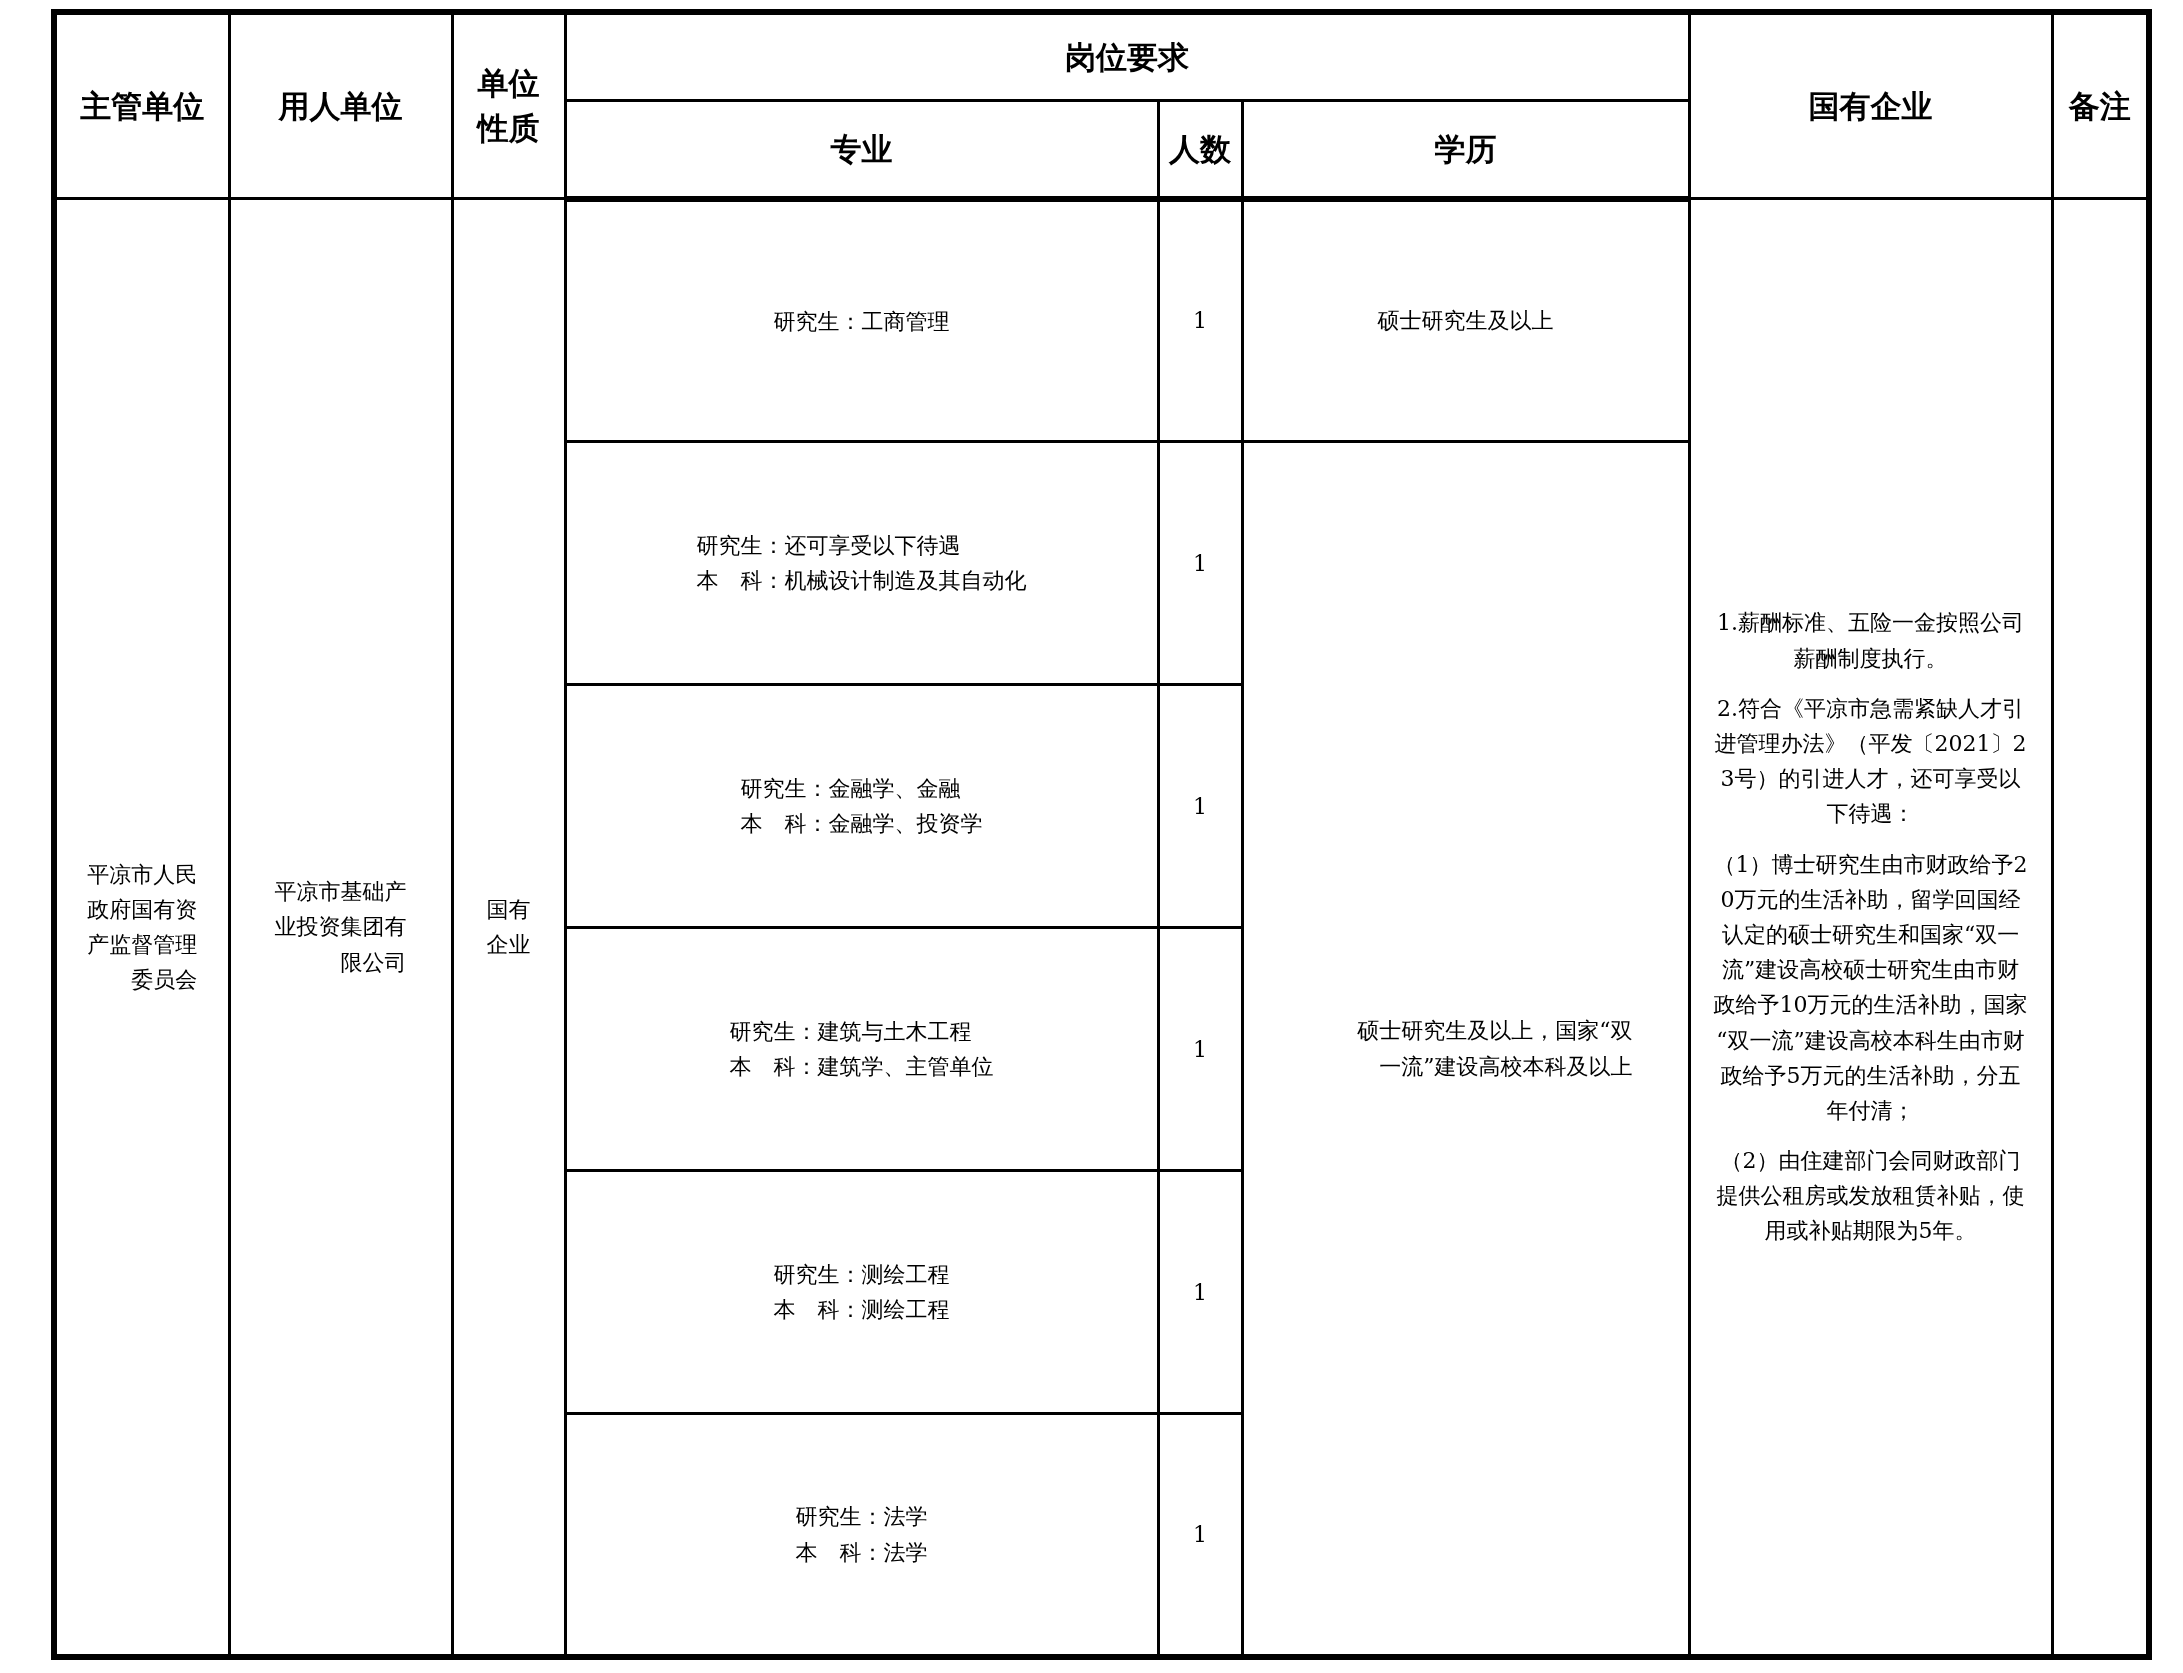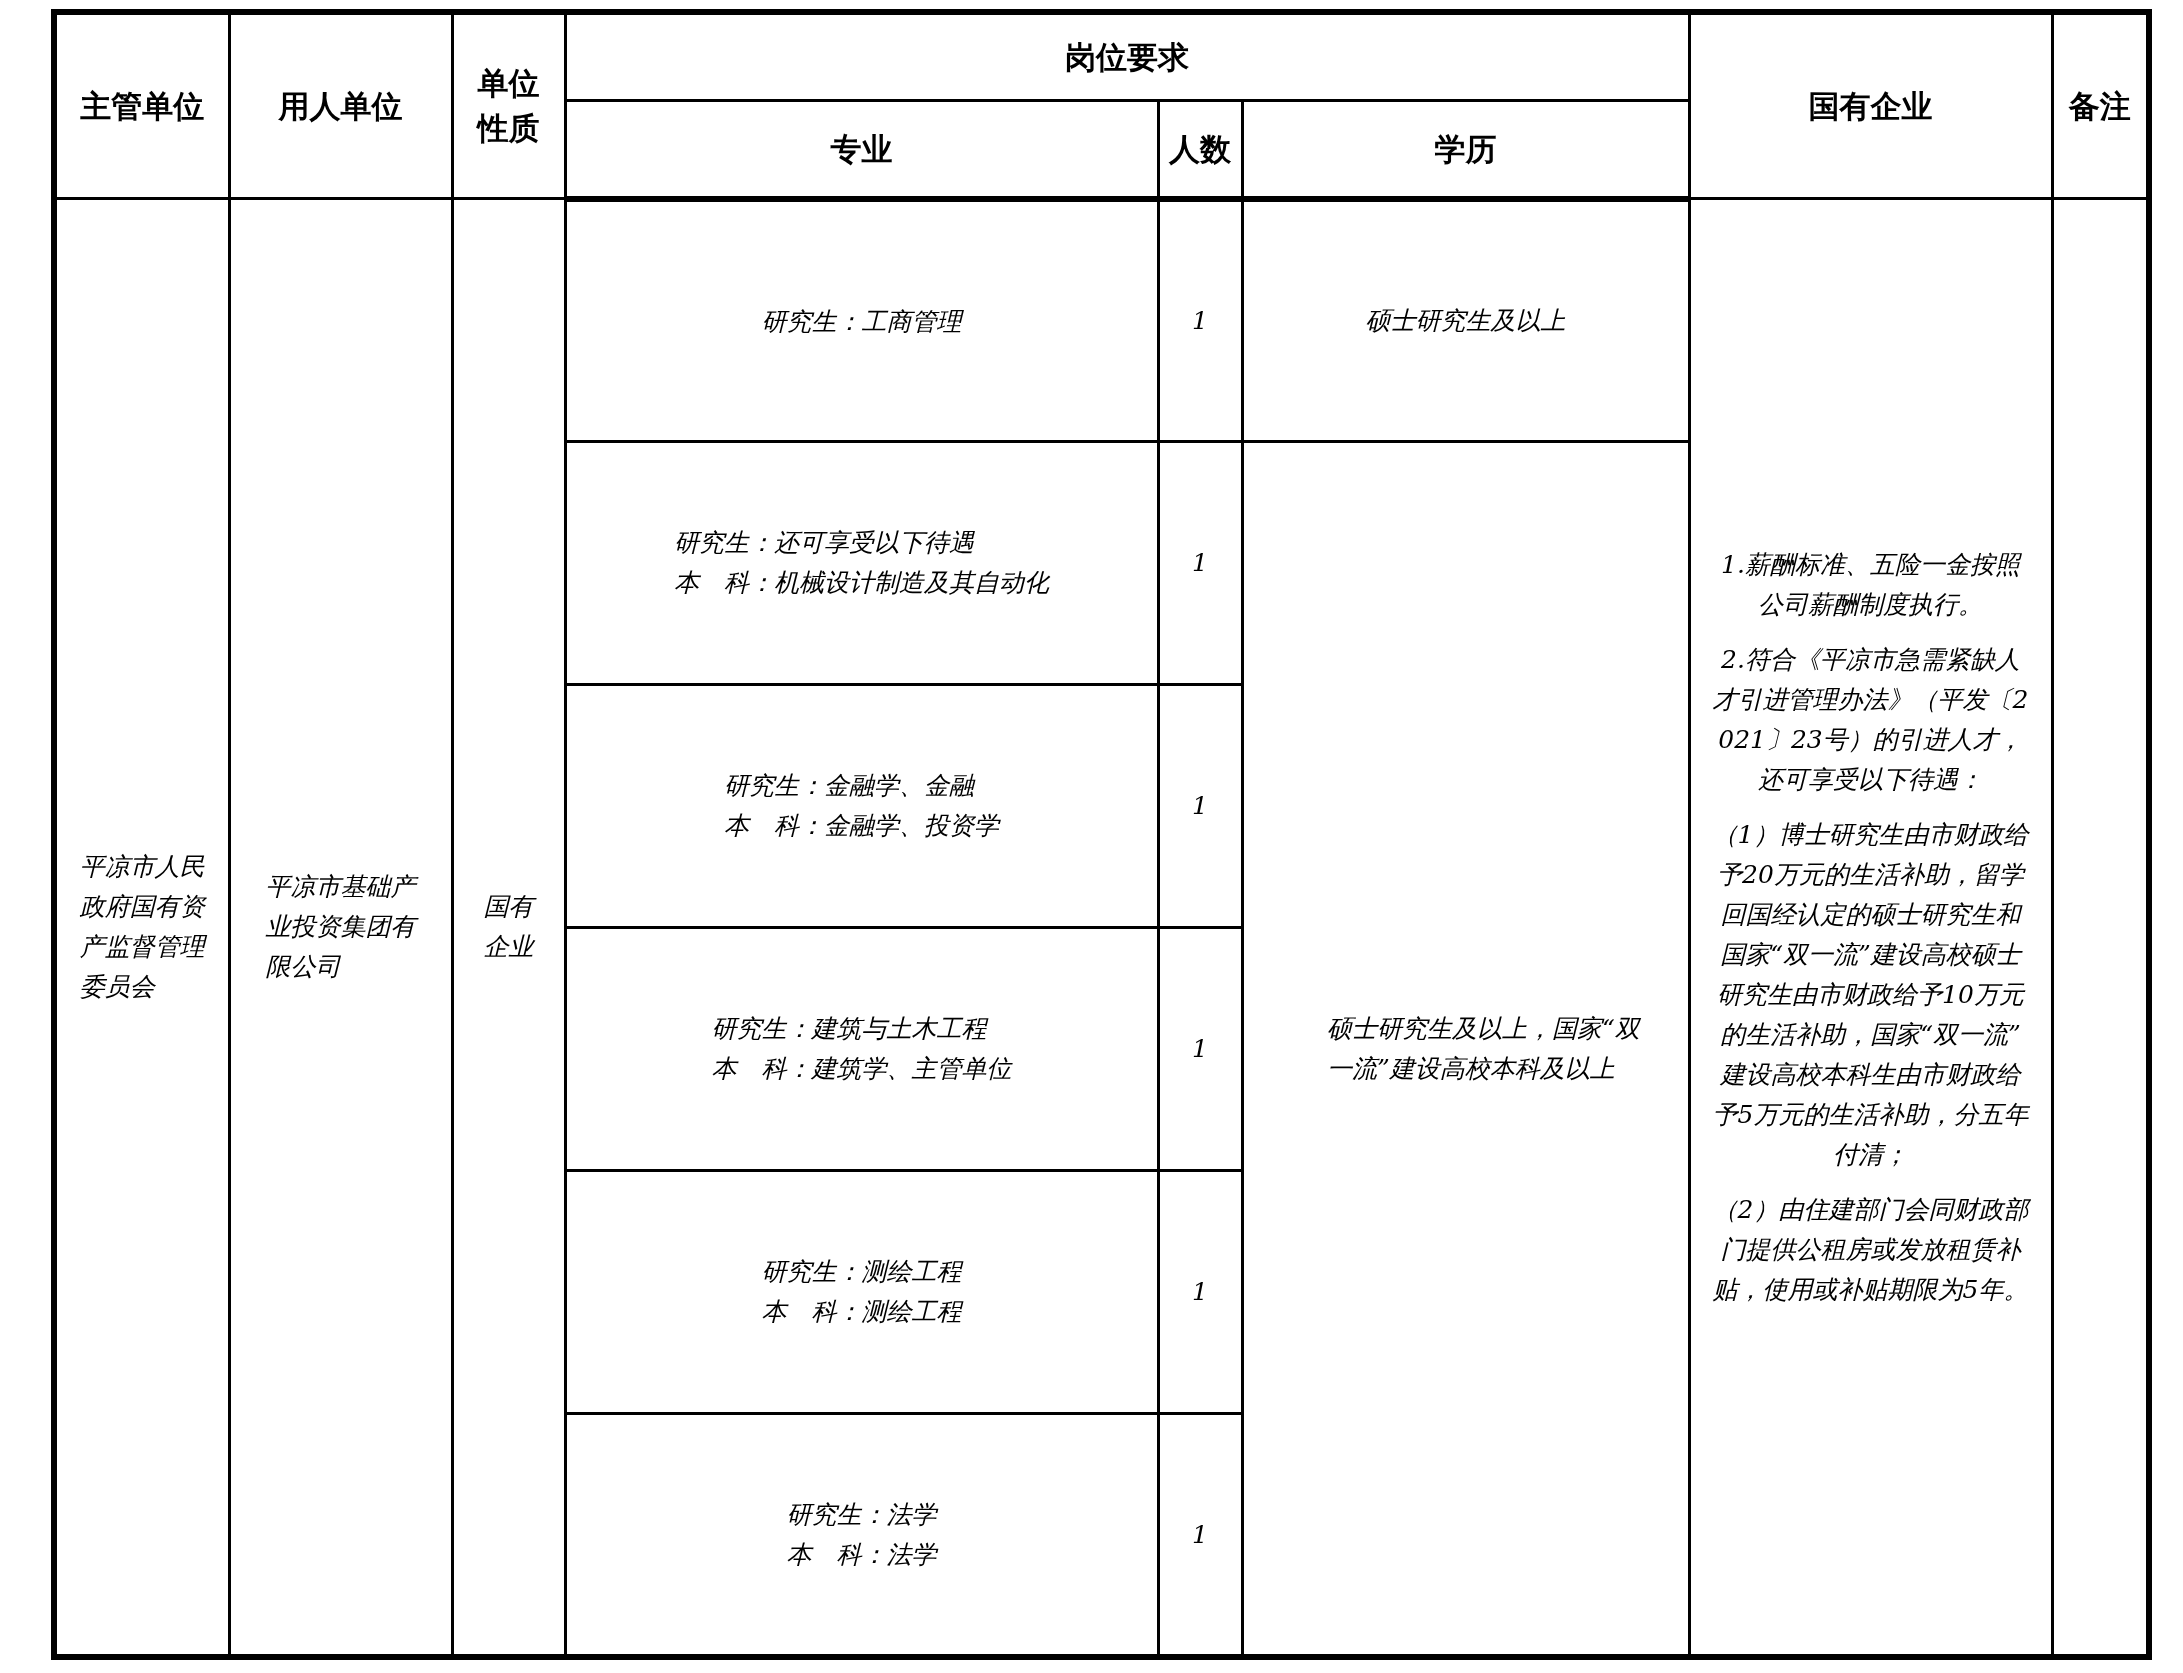--- a/index.html
+++ b/index.html
@@ -39,28 +39,27 @@
   
   table.recruit th {
     font-family: "DejaVu Sans", sans-serif;
     font-weight: bold;
     font-size: 31px;
     line-height: 1.45;
   }
   tr.hrow2 th, th.hdr-span { border-bottom-width: 6px; }
   
   table.recruit td {
-    font-size: 25px;
+    font-size: 22px;
     line-height: 1.6;
-    font-style: italic;
   }
   .wrap-narrow {
     display: inline-block;
     word-break: break-all;
-    text-align: left;
+    text-align: right;
     vertical-align: middle;
   }
   .w5 { width: 5em; }
   .w6 { width: 6em; }
   .w2 { width: 2em; }
   .w13 { width: 13em; margin-left: 48px; }
   td.major-cell { font-size: 30px; line-height: 1.8; }
   .major-wrap {
     display: inline-block;
     text-align: left;

